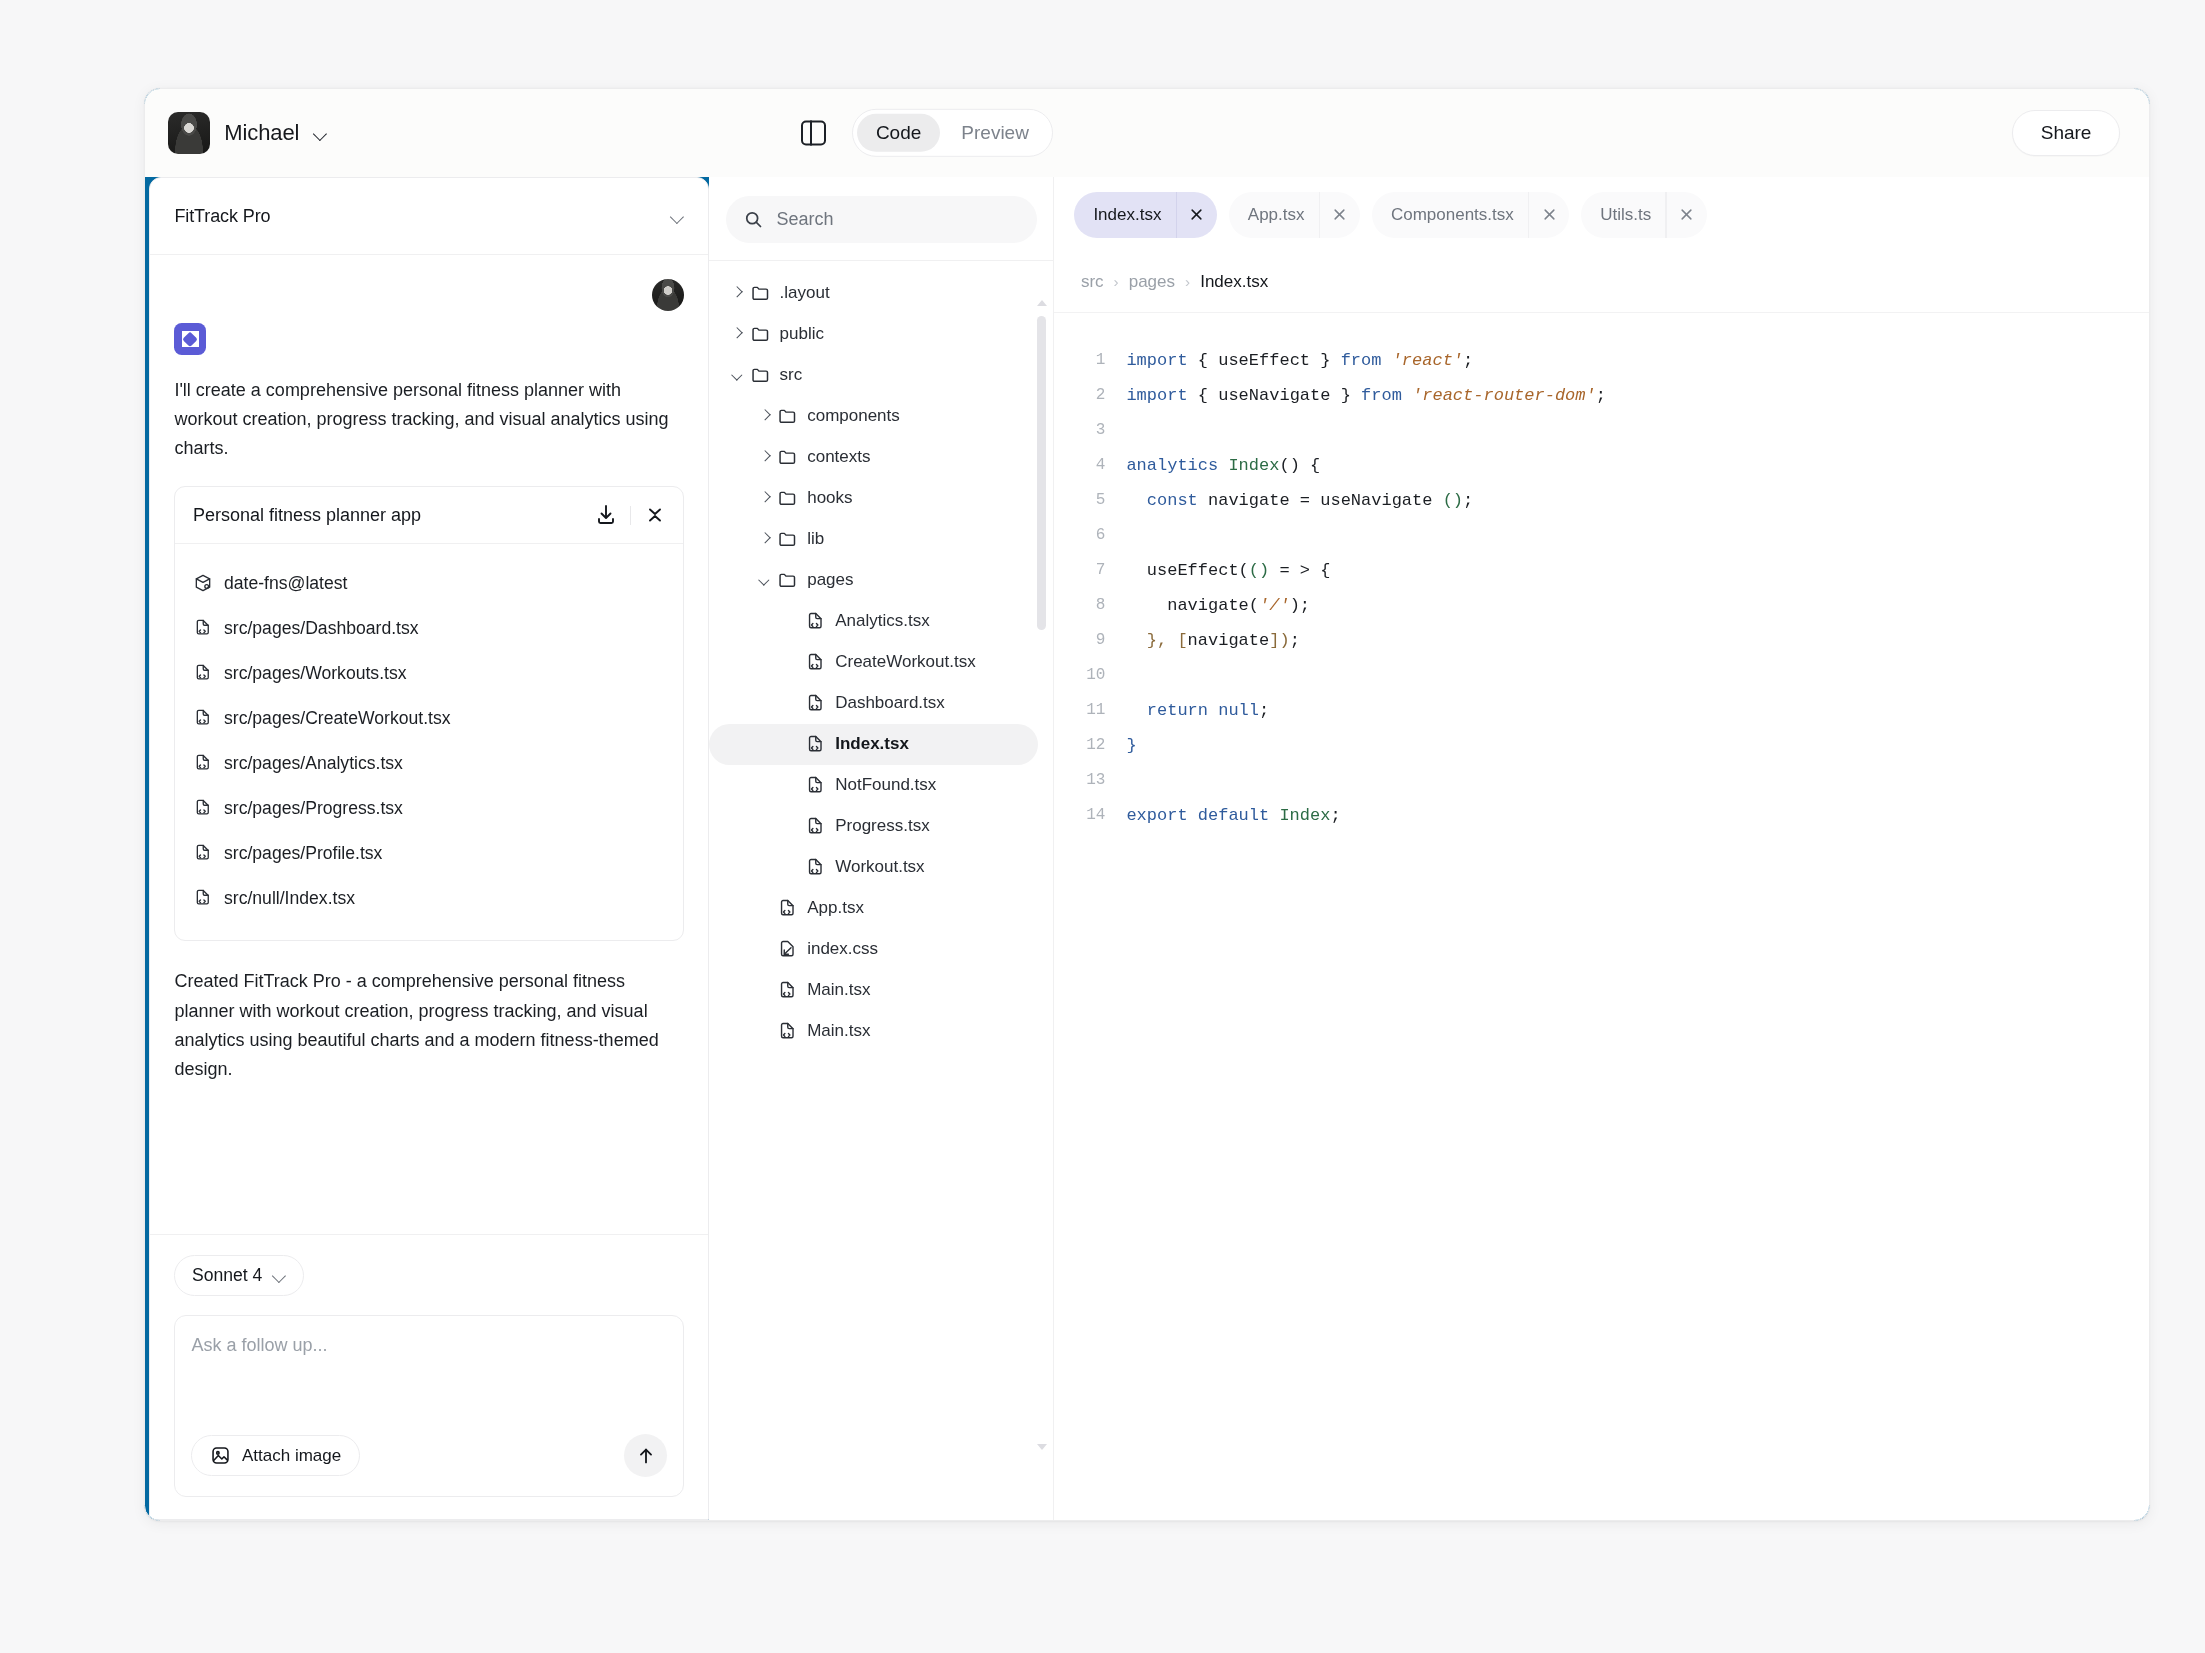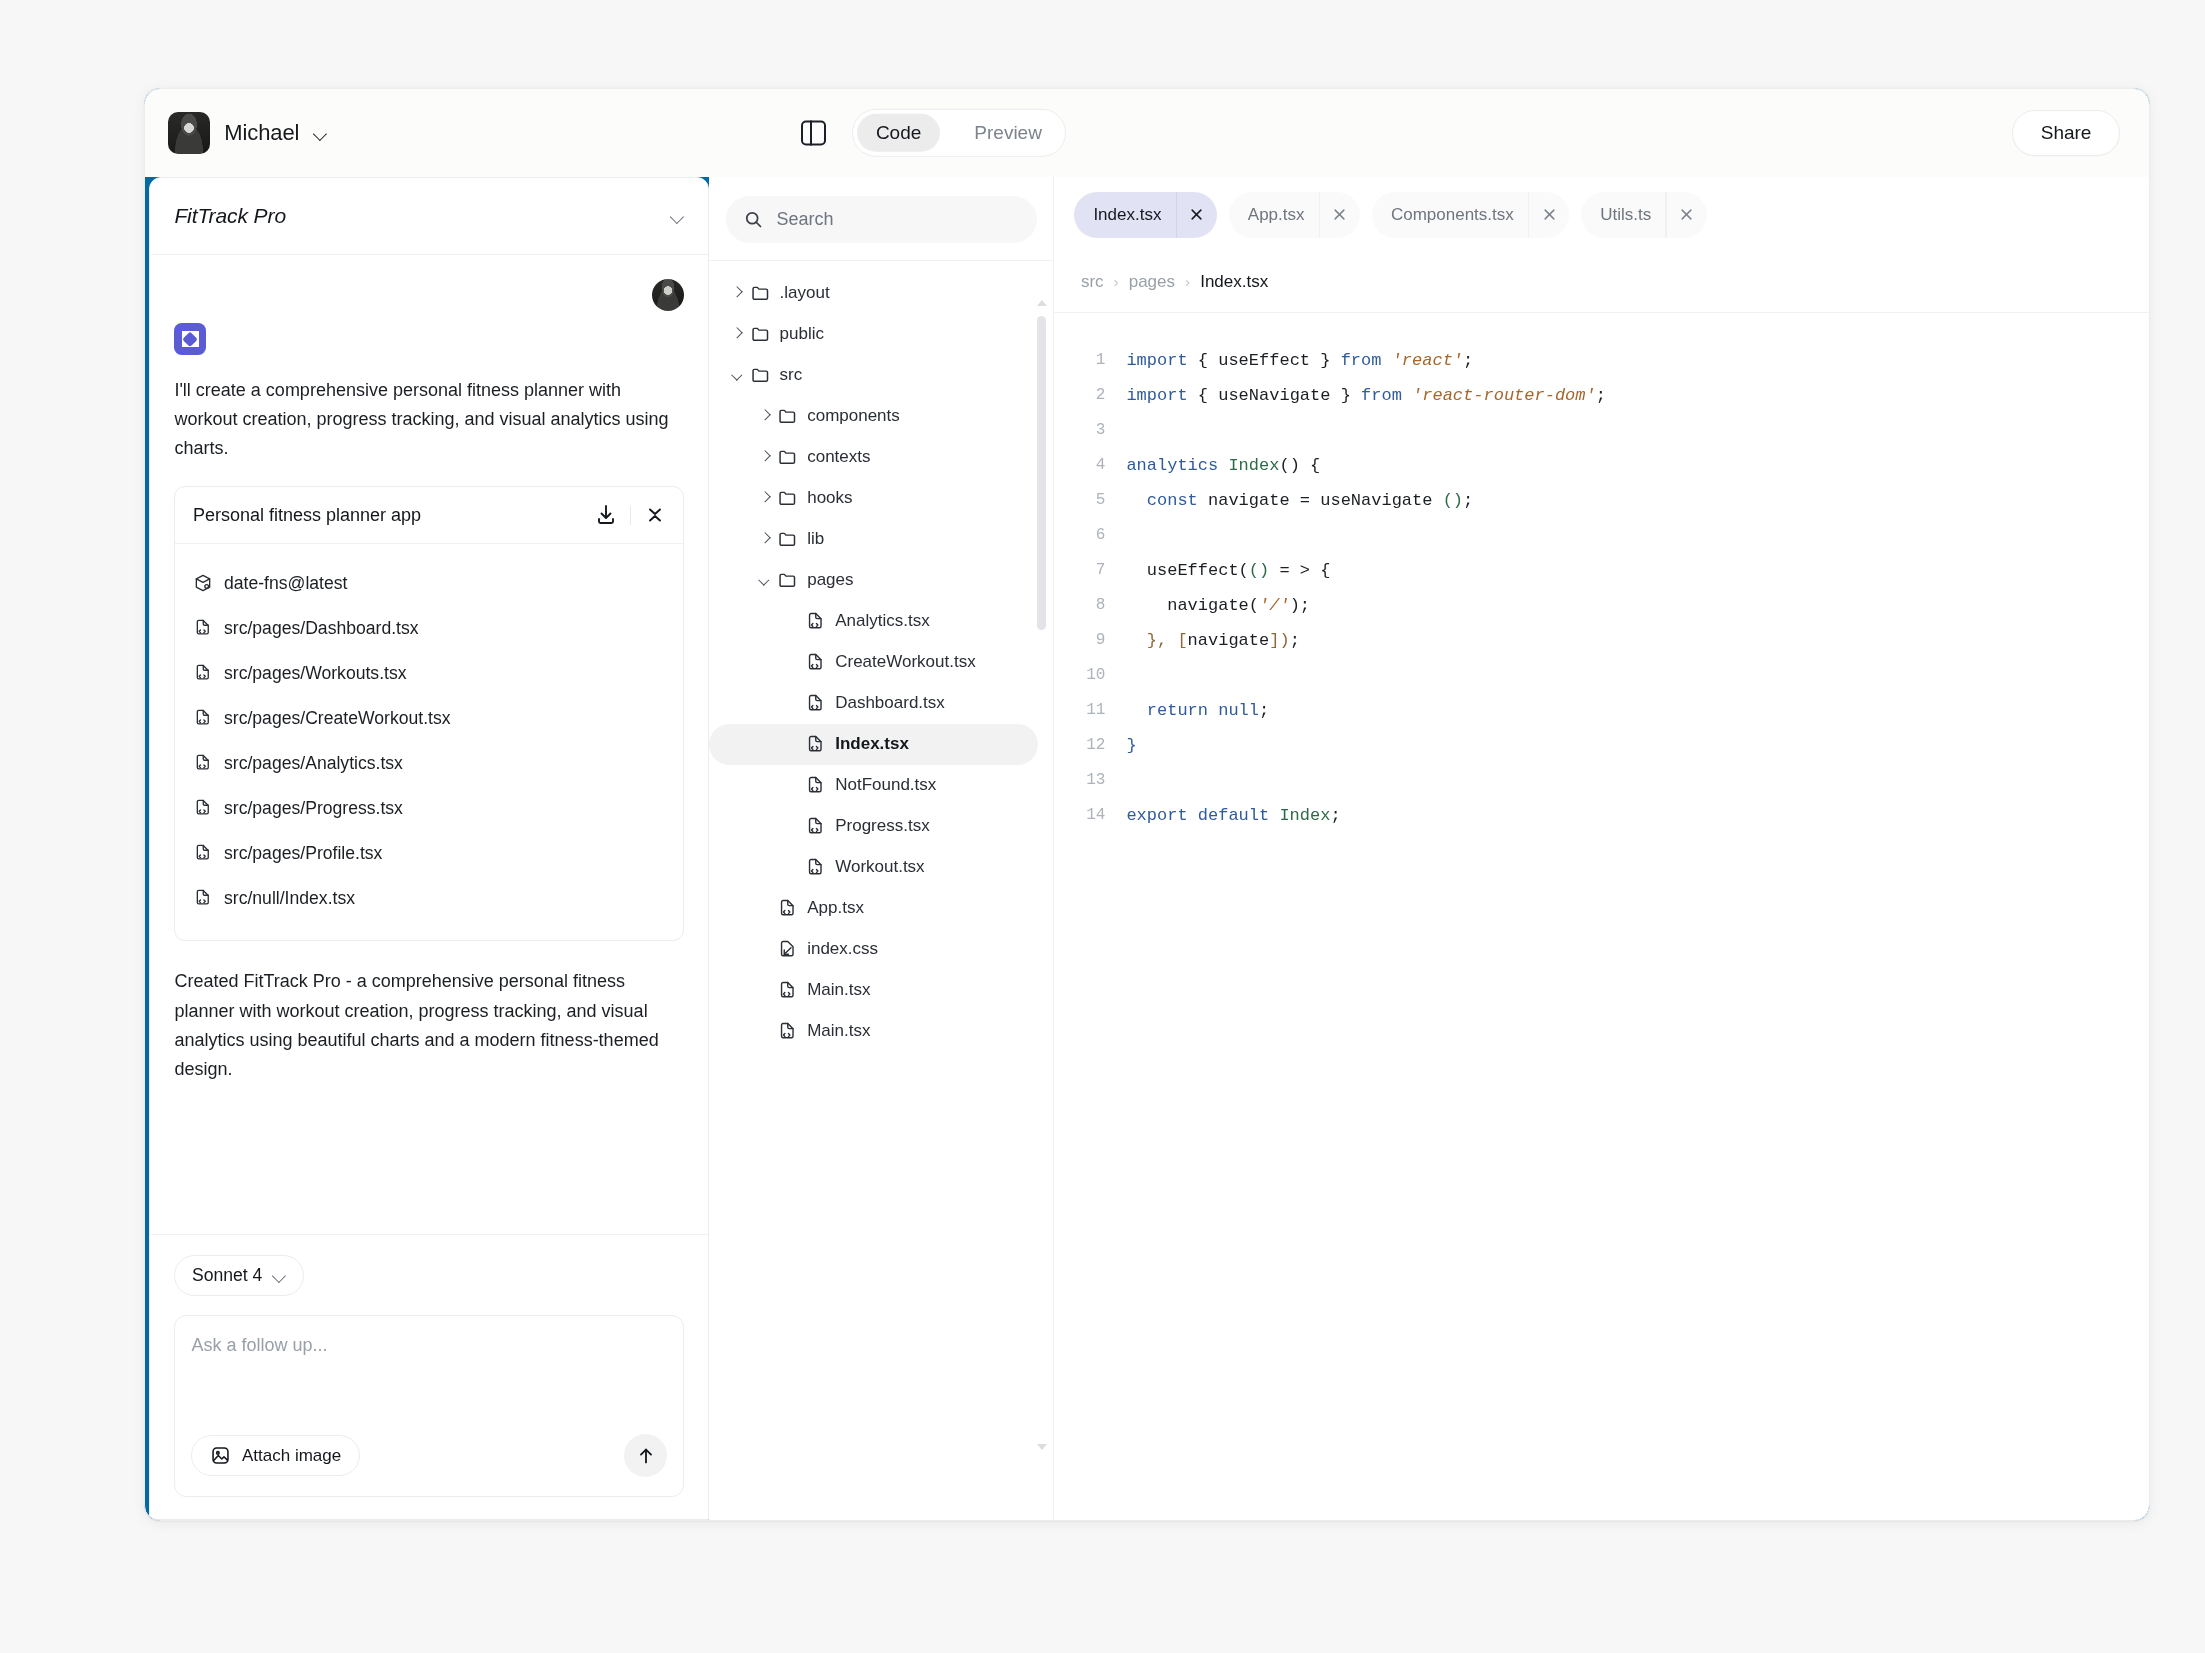--- a/index.html
+++ b/index.html
@@ -64,21 +64,21 @@
   }
   .panel-icon::after {
     content:""; position:absolute; left: 7.2px; top: -2px; bottom: -2px;
     width: 2px; background: #1c2026;
   }
 
   #segmented {
     position: absolute; left: 707px; top: 50%; transform: translateY(-50%);
     display: flex; align-items: center;
     border: 1.1px solid #ececee; border-radius: 551px;
-    padding: 3.9px; gap: 15px; background: #fff;
+    padding: 3.9px; gap: 2px; background: #fff;
   }
   .seg {
     font-size: 19px; padding: 8.3px 19px; border-radius: 551px;
     color: #7d838c; cursor: pointer; white-space: nowrap;
   }
   .seg.active { background: #ececed; color: #14171c; }
 
   #share-btn {
     position: absolute; right: 29px; top: 50%; transform: translateY(-50%);
     font-size: 19px; color: #14171c;
@@ -101,21 +101,21 @@
     min-height: 0;
     overflow: hidden;
   }
   #project-header {
     height: 77px; flex: 0 0 77px;
     display: flex; align-items: center; justify-content: space-between;
     padding: 0 24px 0 24px;
     border-bottom: 1.1px solid #f0f0f1;
     cursor: pointer;
   }
-  #project-title { font-size: 21px; color: #14171c; letter-spacing: -0.1px; font-style: italic; }
+  #project-title { font-size: 18px; color: #14171c; letter-spacing: -0.1px; }
 
   #chat-scroll {
     flex: 1 1 auto; overflow: hidden;
     padding: 24px 24px 0 24px;
     display: flex; flex-direction: column;
   }
 
   .user-row { display: flex; justify-content: flex-end; margin-bottom: 12px; }
   .avatar-circle {
     width: 32px; height: 32px; border-radius: 50%;

